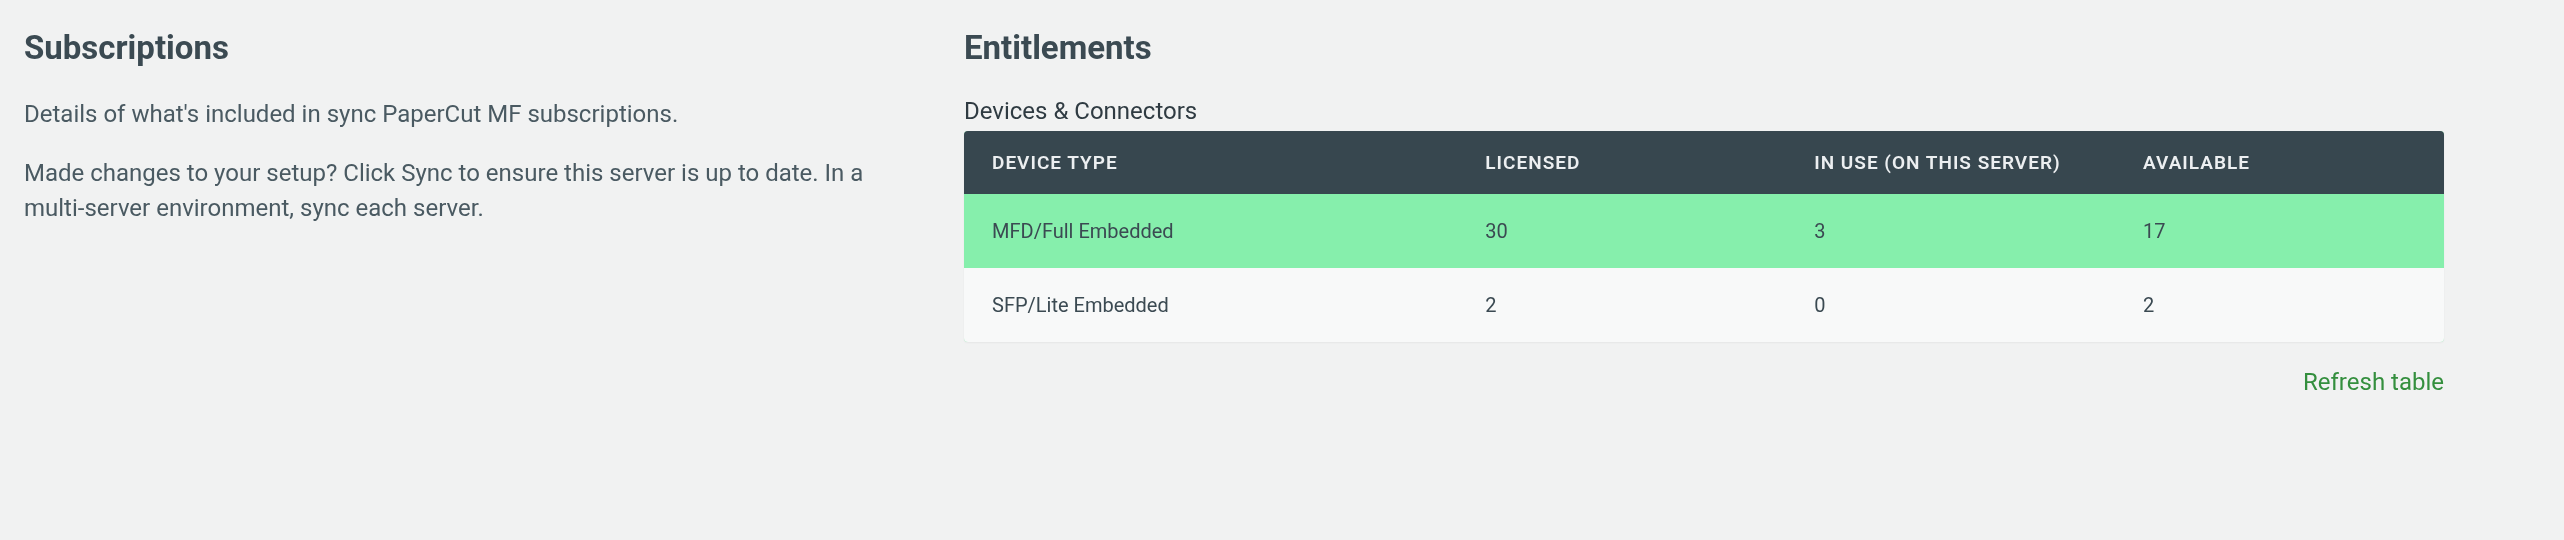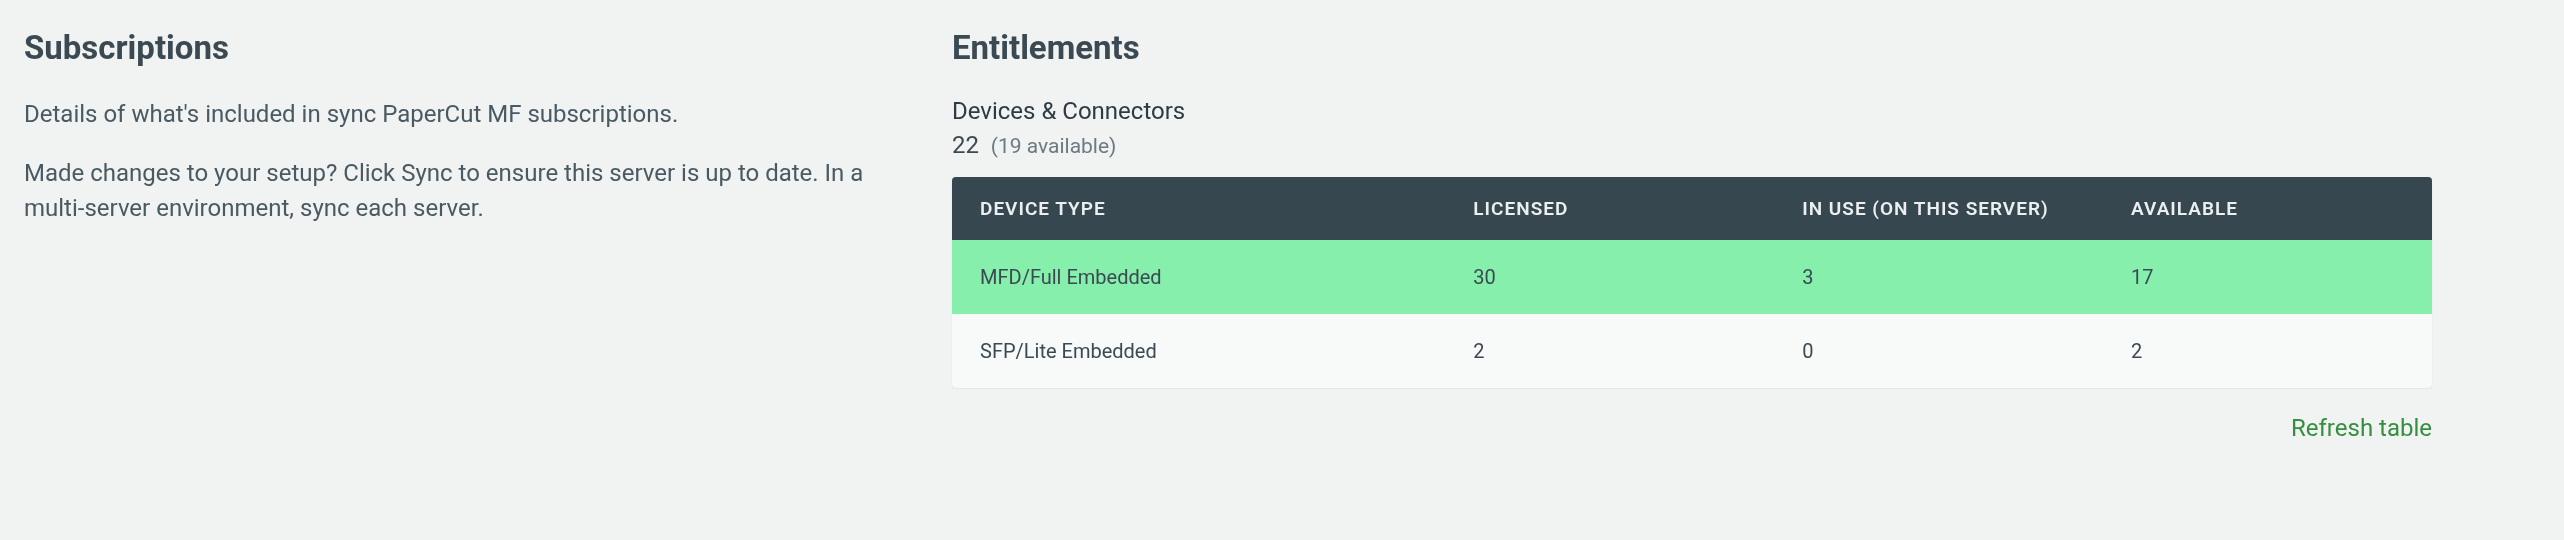--- a/index.html
+++ b/index.html
@@ -6,21 +6,21 @@
   body {
     background: #f1f2f2;
     font-family: -apple-system, BlinkMacSystemFont, "Segoe UI", Roboto, "Helvetica Neue", Arial, sans-serif;
     color: #37474f;
     width: 2564px;
     height: 540px;
     padding: 28px 24px;
   }
   .layout {
     display: flex;
-    gap: 28px;
+    gap: 40px;
   }
   .left-col {
     width: 900px;
     flex-shrink: 0;
   }
   .right-col {
     width: 1480px;
     flex-shrink: 0;
   }
   h2.section-heading {
@@ -98,24 +98,20 @@
   <div class="left-col">
     <h2 class="section-heading">Subscriptions</h2>
     <p class="sub-desc">Details of what's included in sync PaperCut MF subscriptions.</p>
     <p class="sub-desc">Made changes to your setup? Click Sync to ensure this server is up to date. In a multi-server environment, sync each server.</p>
   </div>
 
   <div class="right-col">
     <h2 class="section-heading">Entitlements</h2>
 
     <div class="subsection-title">Devices &amp; Connectors</div>
-    <div class="summary-line">
-      <span class="summary-total">22</span>
-      <span class="summary-avail">(19 available)</span>
-    </div>
 
     <table class="entitlements-table">
       <thead>
         <tr>
           <th class="col-type">DEVICE TYPE</th>
           <th class="col-num">LICENSED</th>
           <th class="col-num">IN USE (ON THIS SERVER)</th>
           <th class="col-num">AVAILABLE</th>
         </tr>
       </thead>

